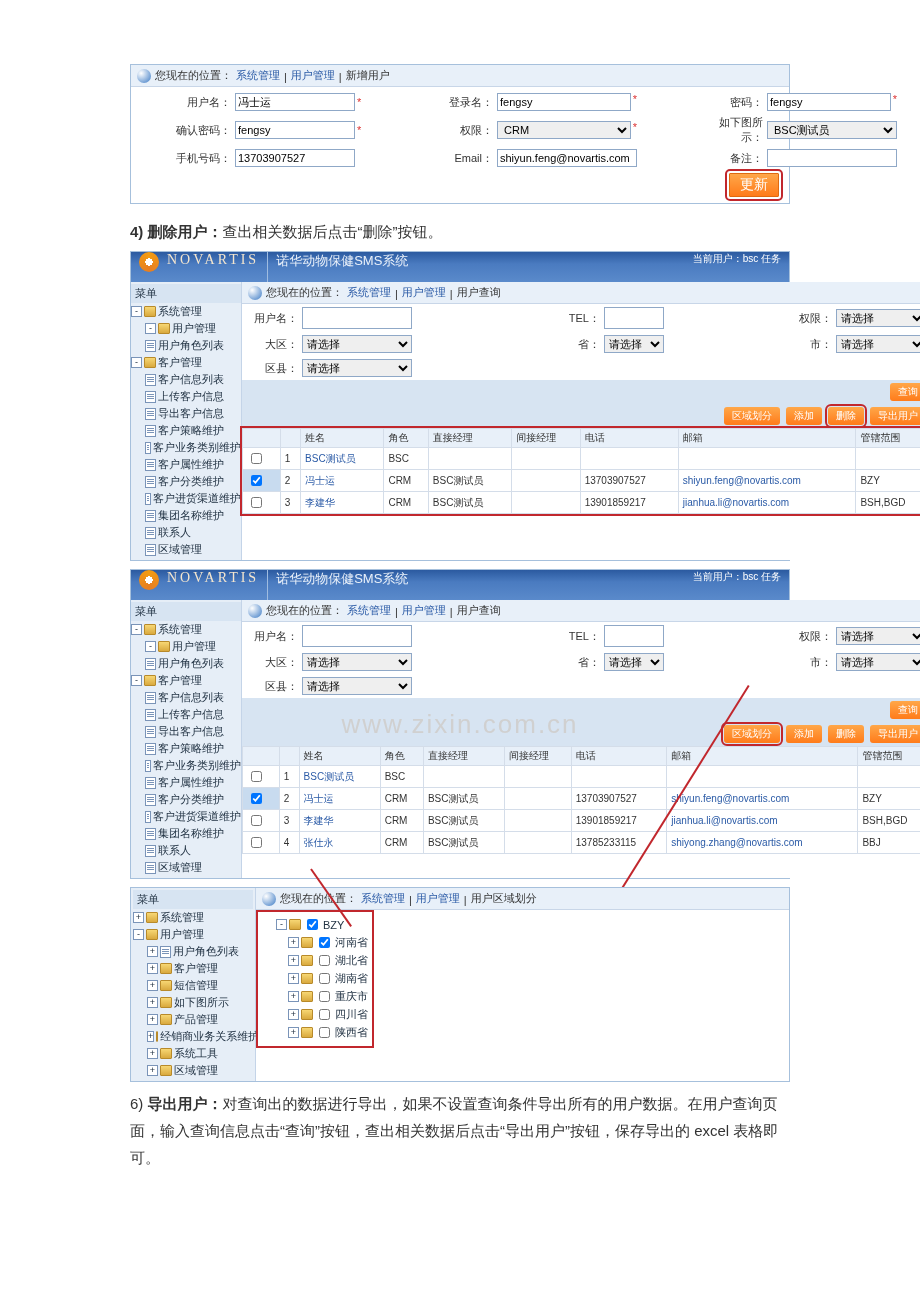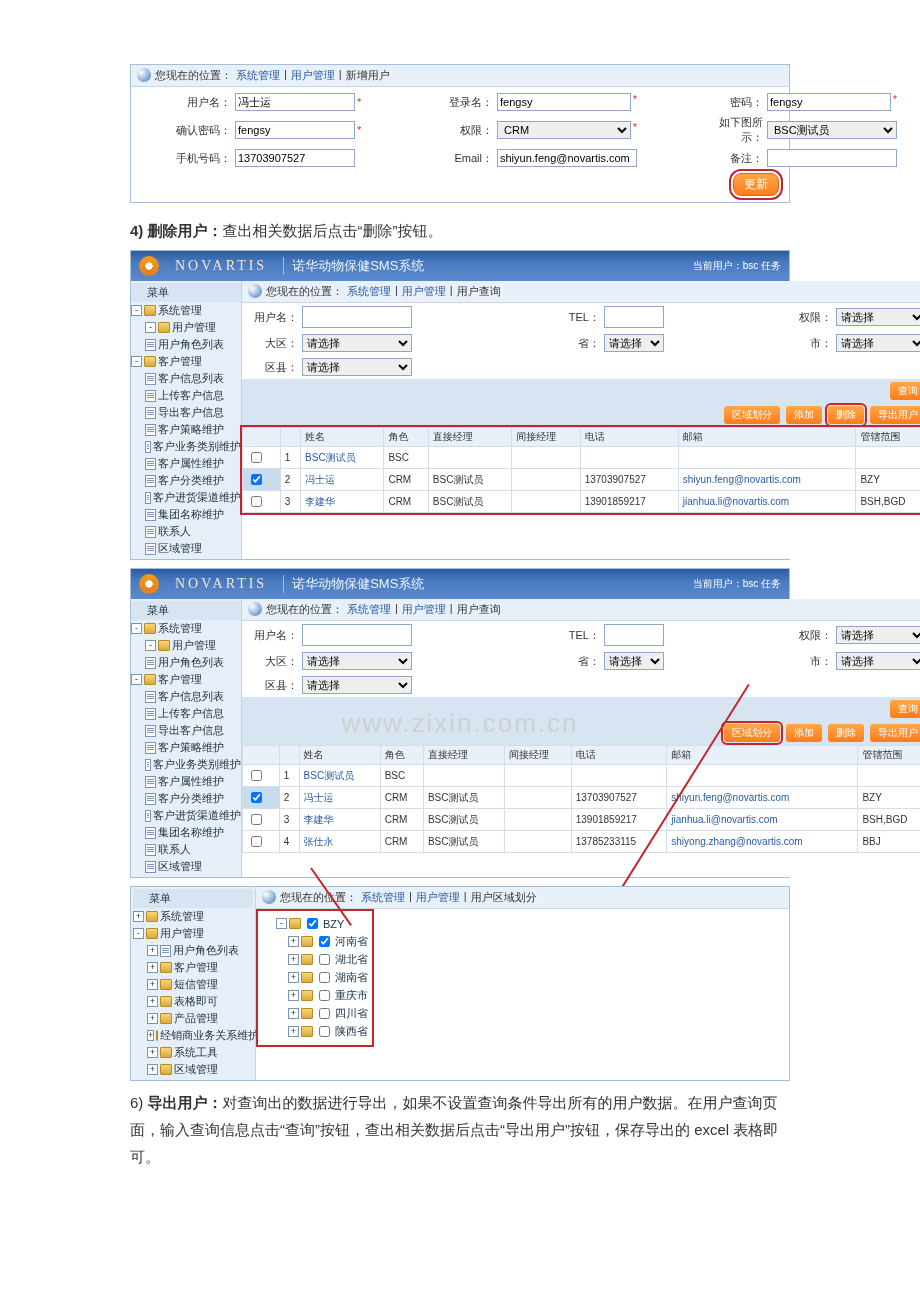--- a/index.html
+++ b/index.html
@@ -1,38 +1,38 @@
 <!DOCTYPE html>
 <html><head>
 <meta charset="utf-8">
 <style>
 body{margin:0;background:#fff;font-family:"Microsoft YaHei","SimSun",sans-serif;font-size:12px;color:#333}
 .page{width:920px;margin:0 auto;padding:60px 0}
 .doc-text{font-size:15px;line-height:1.8;padding:4px 130px}
 .strong{font-weight:700}
 .panel{margin:4px 130px 10px;border:1px solid #a6c0dc;background:#fff}
-.breadcrumb{background:#e8f0f9;border-bottom:1px solid #c8d6e8;padding:3px 6px;display:flex;align-items:flex-start;gap:4px;font-size:11px;color:#333}
+.breadcrumb{background:#e8f0f9;border-bottom:1px solid #c8d6e8;padding:3px 6px;display:flex;align-items:flex-end;gap:4px;font-size:11px;color:#333}
 .breadcrumb .globe{width:14px;height:14px;border-radius:50%;background:radial-gradient(circle at 30% 30%,#fff,#3a79c4)}
 .breadcrumb .link{color:#2a5aa6}
 .form-grid{display:grid;grid-template-columns:38px 60px 120px 12px   70px 60px 140px   70px 60px 130px  12px;gap:4px 0;padding:6px;font-size:11px;align-items:center}
 .form-grid .lbl{text-align:right;padding-right:4px}
 .form-grid input[type=text],.form-grid select{font-size:11px;height:18px;border:1px solid #8fa8c7;padding:0 2px;box-sizing:border-box;width:100%}
 .req{color:#d33;font-size:11px;padding-left:2px}
 .btn-row{display:flex;justify-content:flex-end;padding:0 10px 6px}
-.btn-orange{background:linear-gradient(#ffa749,#ff7b1a);color:#fff;border:1px solid #e06a10;font-size:12px;padding:2px 10px;border-radius:8px;cursor:pointer}
+.btn-orange{background:linear-gradient(#ffa749,#ff7b1a);color:#fff;border:1px solid #e06a10;font-size:14px;padding:2px 10px;border-radius:1px;cursor:pointer}
 .btn-orange.boxed{outline:2px solid #c1272d;outline-offset:2px}
 .app{margin:2px 130px 8px;border:1px solid #a6c0dc;background:#fff;position:relative}
-.app-header{background:linear-gradient(#2b5aa0,#4a7bc0 40%,#5a8acb);color:#fff;height:30px;display:flex;align-items:center;padding:0 8px;gap:16px}
+.app-header{background:linear-gradient(#2b5aa0,#4a7bc0 40%,#5a8acb);color:#fff;height:30px;display:flex;padding:0 8px;gap:8px}
 .app-header .logo-swirl{width:20px;height:20px;border-radius:50%;background:radial-gradient(circle at 50% 50%,#fff 0 25%,transparent 26%),conic-gradient(#f39c12,#e67e22,#f39c12)}
 .app-header .brand{font-family:"Times New Roman",serif;letter-spacing:3px;font-size:14px;color:#f4e6cf}
 .app-header .title{font-size:13px;color:#eaf1fa;border-left:1px solid #9fbce0;padding-left:8px}
 .app-header .right{margin-left:auto;font-size:10px}
 .app-body{display:flex;background:#e6eef7}
 .sidebar{width:110px;border-right:1px solid #c4d4e8;font-size:11px;padding:2px 0}
-.sb-hdr{background:#d7e4f2;color:#234;padding:2px 16px}
+.sb-hdr{background:#d7e4f2;color:#234;padding:2px 4px}
 .sb-item{padding:1px 0 1px 4px;color:#234;white-space:nowrap;display:flex;align-items:center;gap:2px}
 .ico-fold{display:inline-block;width:10px;height:9px;background:linear-gradient(#f7d774,#d9a93e);border:1px solid #b88a2a;border-radius:1px}
 .ico-page{display:inline-block;width:9px;height:10px;border:1px solid #7a94b8;background:#fff;position:relative}
 .ico-page::after{content:"";position:absolute;left:1px;top:2px;right:1px;height:1px;background:#7a94b8;box-shadow:0 2px 0 #7a94b8,0 4px 0 #7a94b8}
 .ico-pm{display:inline-block;width:9px;height:9px;border:1px solid #7a94b8;background:#fff;color:#234;font-size:9px;line-height:8px;text-align:center}
 .main{flex:1;background:#fff}
 .filter-row{display:grid;grid-template-columns:50px 110px 90px 90px 60px 100px 60px 90px;gap:4px;padding:3px 6px;align-items:center;font-size:11px}
 .filter-row .lbl{text-align:right}
 .filter-row input,.filter-row select{font-size:11px;height:18px;border:1px solid #8fa8c7}
 .action-row{background:#d7e4f2;padding:3px 6px;font-size:11px;display:flex;gap:6px;justify-content:flex-end}
@@ -504,21 +504,21 @@
             <span>客户管理</span>
           </div>
           <div class="sb-item" style="padding-left:14px">
             <span class="ico-pm">+</span>
             <span class="ico-fold"></span>
             <span>短信管理</span>
           </div>
           <div class="sb-item" style="padding-left:14px">
             <span class="ico-pm">+</span>
             <span class="ico-fold"></span>
-            <span>表格即可</span>
+            <span>如下图所示</span>
           </div>
           <div class="sb-item" style="padding-left:14px">
             <span class="ico-pm">+</span>
             <span class="ico-fold"></span>
             <span>产品管理</span>
           </div>
           <div class="sb-item" style="padding-left:14px">
             <span class="ico-pm">+</span>
             <span class="ico-fold"></span>
             <span>经销商业务关系维护</span>

